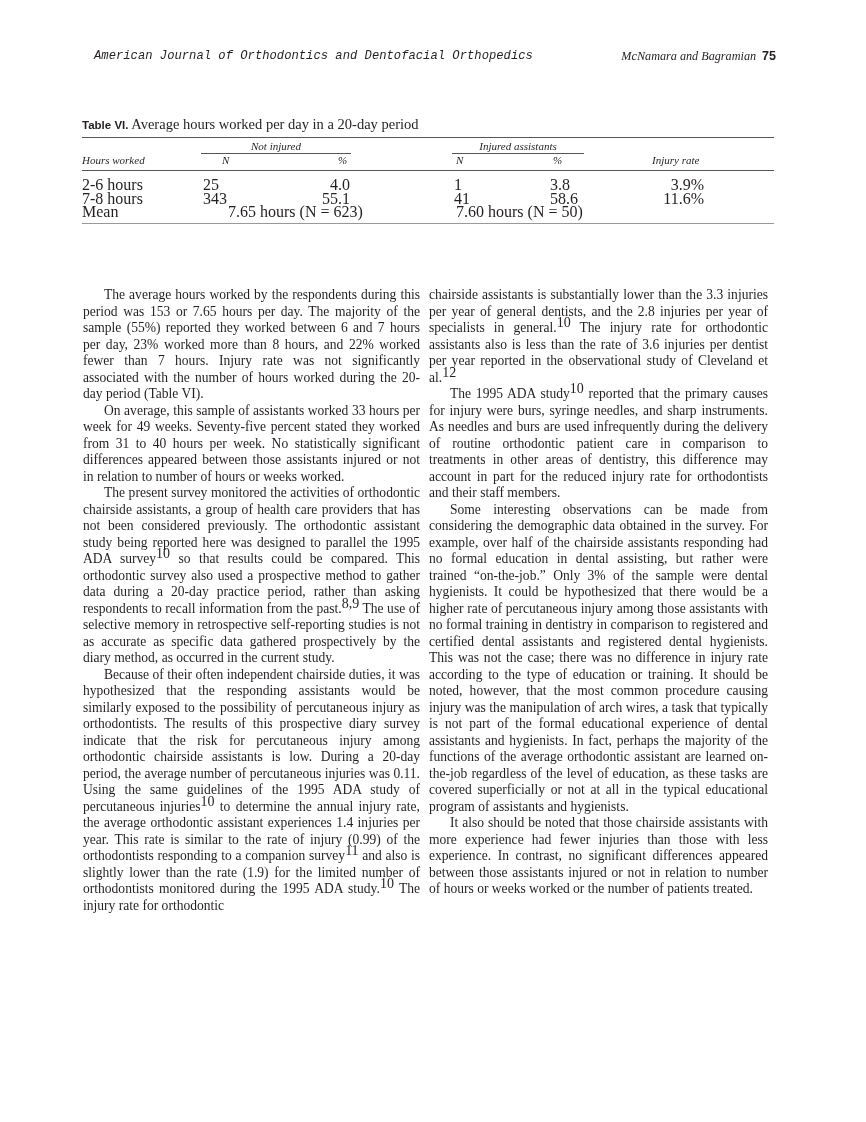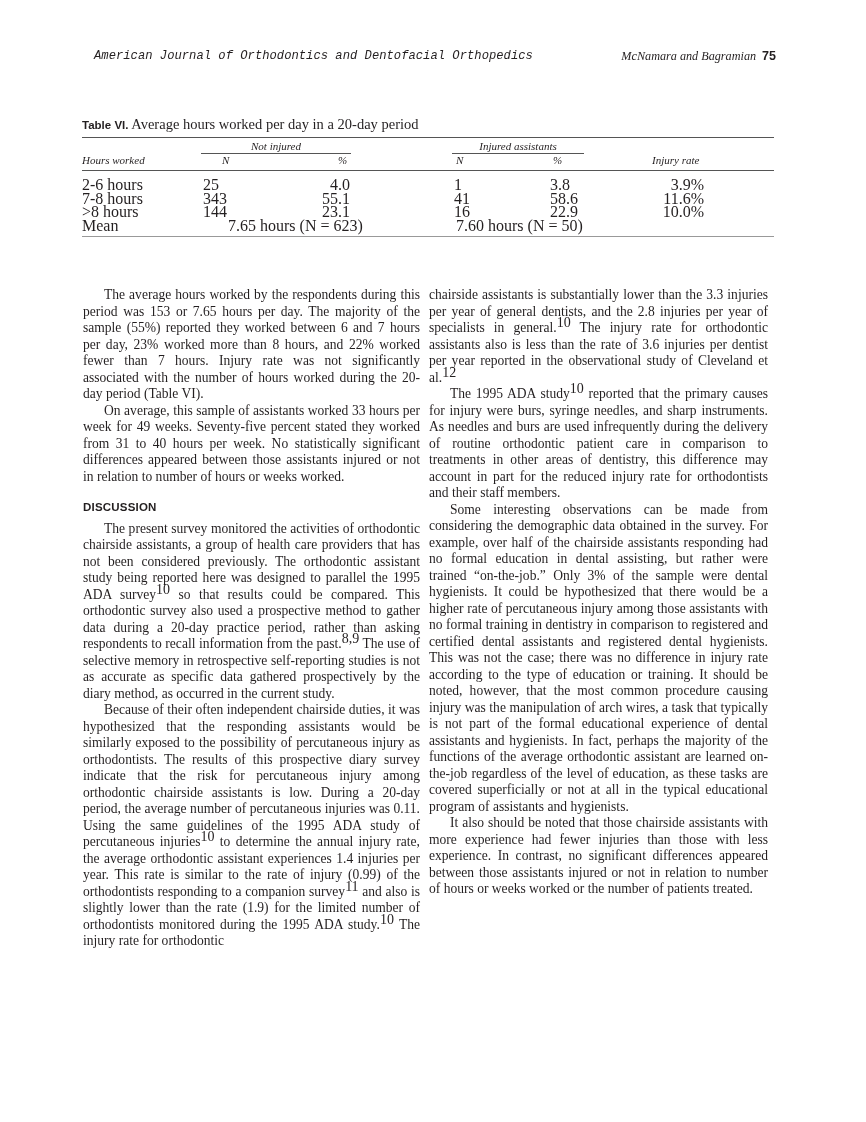--- a/index.html
+++ b/index.html
@@ -91,40 +91,31 @@
     </div>
     <div class="trow">
       <span class="c-label">7-8 hours</span>
       <span class="c-n1">343</span>
       <span class="c-p1">55.1</span>
       <span class="c-n2">41</span>
       <span class="c-p2">58.6</span>
       <span class="c-ir">11.6%</span>
     </div>
     <div class="trow">
-      <span class="c-label">&gt;8 hours</span>
-      <span class="c-n1">144</span>
-      <span class="c-p1">23.1</span>
-      <span class="c-n2">16</span>
-      <span class="c-p2">22.9</span>
-      <span class="c-ir">10.0%</span>
-    </div>
-    <div class="trow">
       <span class="c-label">Mean</span>
       <span class="c-mean1">7.65 hours (N = 623)</span>
       <span class="c-mean2">7.60 hours (N = 50)</span>
     </div>
   </div>
   <div class="rule-bot"></div>
 </div>
 
 <div class="col col-left">
   <p>The average hours worked by the respondents dur­ing this period was 153 or 7.65 hours per day. The majority of the sample (55%) reported they worked between 6 and 7 hours per day, 23% worked more than 8 hours, and 22% worked fewer than 7 hours. Injury rate was not significantly associated with the number of hours worked during the 20-day period (Table VI).</p>
   <p>On average, this sample of assistants worked 33 hours per week for 49 weeks. Seventy-five percent stat­ed they worked from 31 to 40 hours per week. No sta­tistically significant differences appeared between those assistants injured or not in relation to number of hours or weeks worked.</p>
-  <h2>DISCUSSION</h2>
   <p><span>The present survey monitored the activities of orthodontic chairside assistants, a group of health care providers that has not been considered previously. The orthodontic assistant study being reported here was designed to parallel the 1995 ADA survey</span><sup>10</sup><span> so that results could be compared. This orthodontic survey also used a prospective method to gather data during a 20-day practice period, rather than asking respondents to recall information from the past.</span><sup>8,9</sup><span> The use of selec­tive memory in retrospective self-reporting studies is not as accurate as specific data gathered prospectively by the diary method, as occurred in the current study.</span></p>
   <p><span>Because of their often independent chairside duties, it was hypothesized that the responding assistants would be similarly exposed to the possibility of percu­taneous injury as orthodontists. The results of this prospective diary survey indicate that the risk for per­cutaneous injury among orthodontic chairside assis­tants is low. During a 20-day period, the average num­ber of percutaneous injuries was 0.11. Using the same guidelines of the 1995 ADA study of percutaneous injuries</span><sup>10</sup><span> to determine the annual injury rate, the aver­age orthodontic assistant experiences 1.4 injuries per year. This rate is similar to the rate of injury (0.99) of the orthodontists responding to a companion survey</span><sup>11</sup><span> and also is slightly lower than the rate (1.9) for the lim­ited number of orthodontists monitored during the 1995 ADA study.</span><sup>10</sup><span> The injury rate for orthodontic</span></p>
 </div>
 
 <div class="col col-right">
   <p class="noindent"><span>chairside assistants is substantially lower than the 3.3 injuries per year of general dentists, and the 2.8 injuries per year of specialists in general.</span><sup>10</sup><span> The injury rate for orthodontic assistants also is less than the rate of 3.6 injuries per dentist per year reported in the observa­tional study of Cleveland et al.</span><sup>12</sup></p>
   <p><span>The 1995 ADA study</span><sup>10</sup><span> reported that the primary causes for injury were burs, syringe needles, and sharp instruments. As needles and burs are used infrequently during the delivery of routine orthodontic patient care in comparison to treatments in other areas of dentistry, this difference may account in part for the reduced injury rate for orthodontists and their staff members.</span></p>
   <p>Some interesting observations can be made from considering the demographic data obtained in the sur­vey. For example, over half of the chairside assistants responding had no formal education in dental assisting, but rather were trained “on-the-job.” Only 3% of the sample were dental hygienists. It could be hypothe­sized that there would be a higher rate of percutaneous injury among those assistants with no formal training in dentistry in comparison to registered and certified den­tal assistants and registered dental hygienists. This was not the case; there was no difference in injury rate according to the type of education or training. It should be noted, however, that the most common procedure causing injury was the manipulation of arch wires, a task that typically is not part of the formal educational experience of dental assistants and hygienists. In fact, perhaps the majority of the functions of the average orthodontic assistant are learned on-the-job regardless of the level of education, as these tasks are covered superficially or not at all in the typical educational pro­gram of assistants and hygienists.</p>
   <p>It also should be noted that those chairside assis­tants with more experience had fewer injuries than those with less experience. In contrast, no significant differences appeared between those assistants injured or not in relation to number of hours or weeks worked or the number of patients treated.</p>
 </div>

